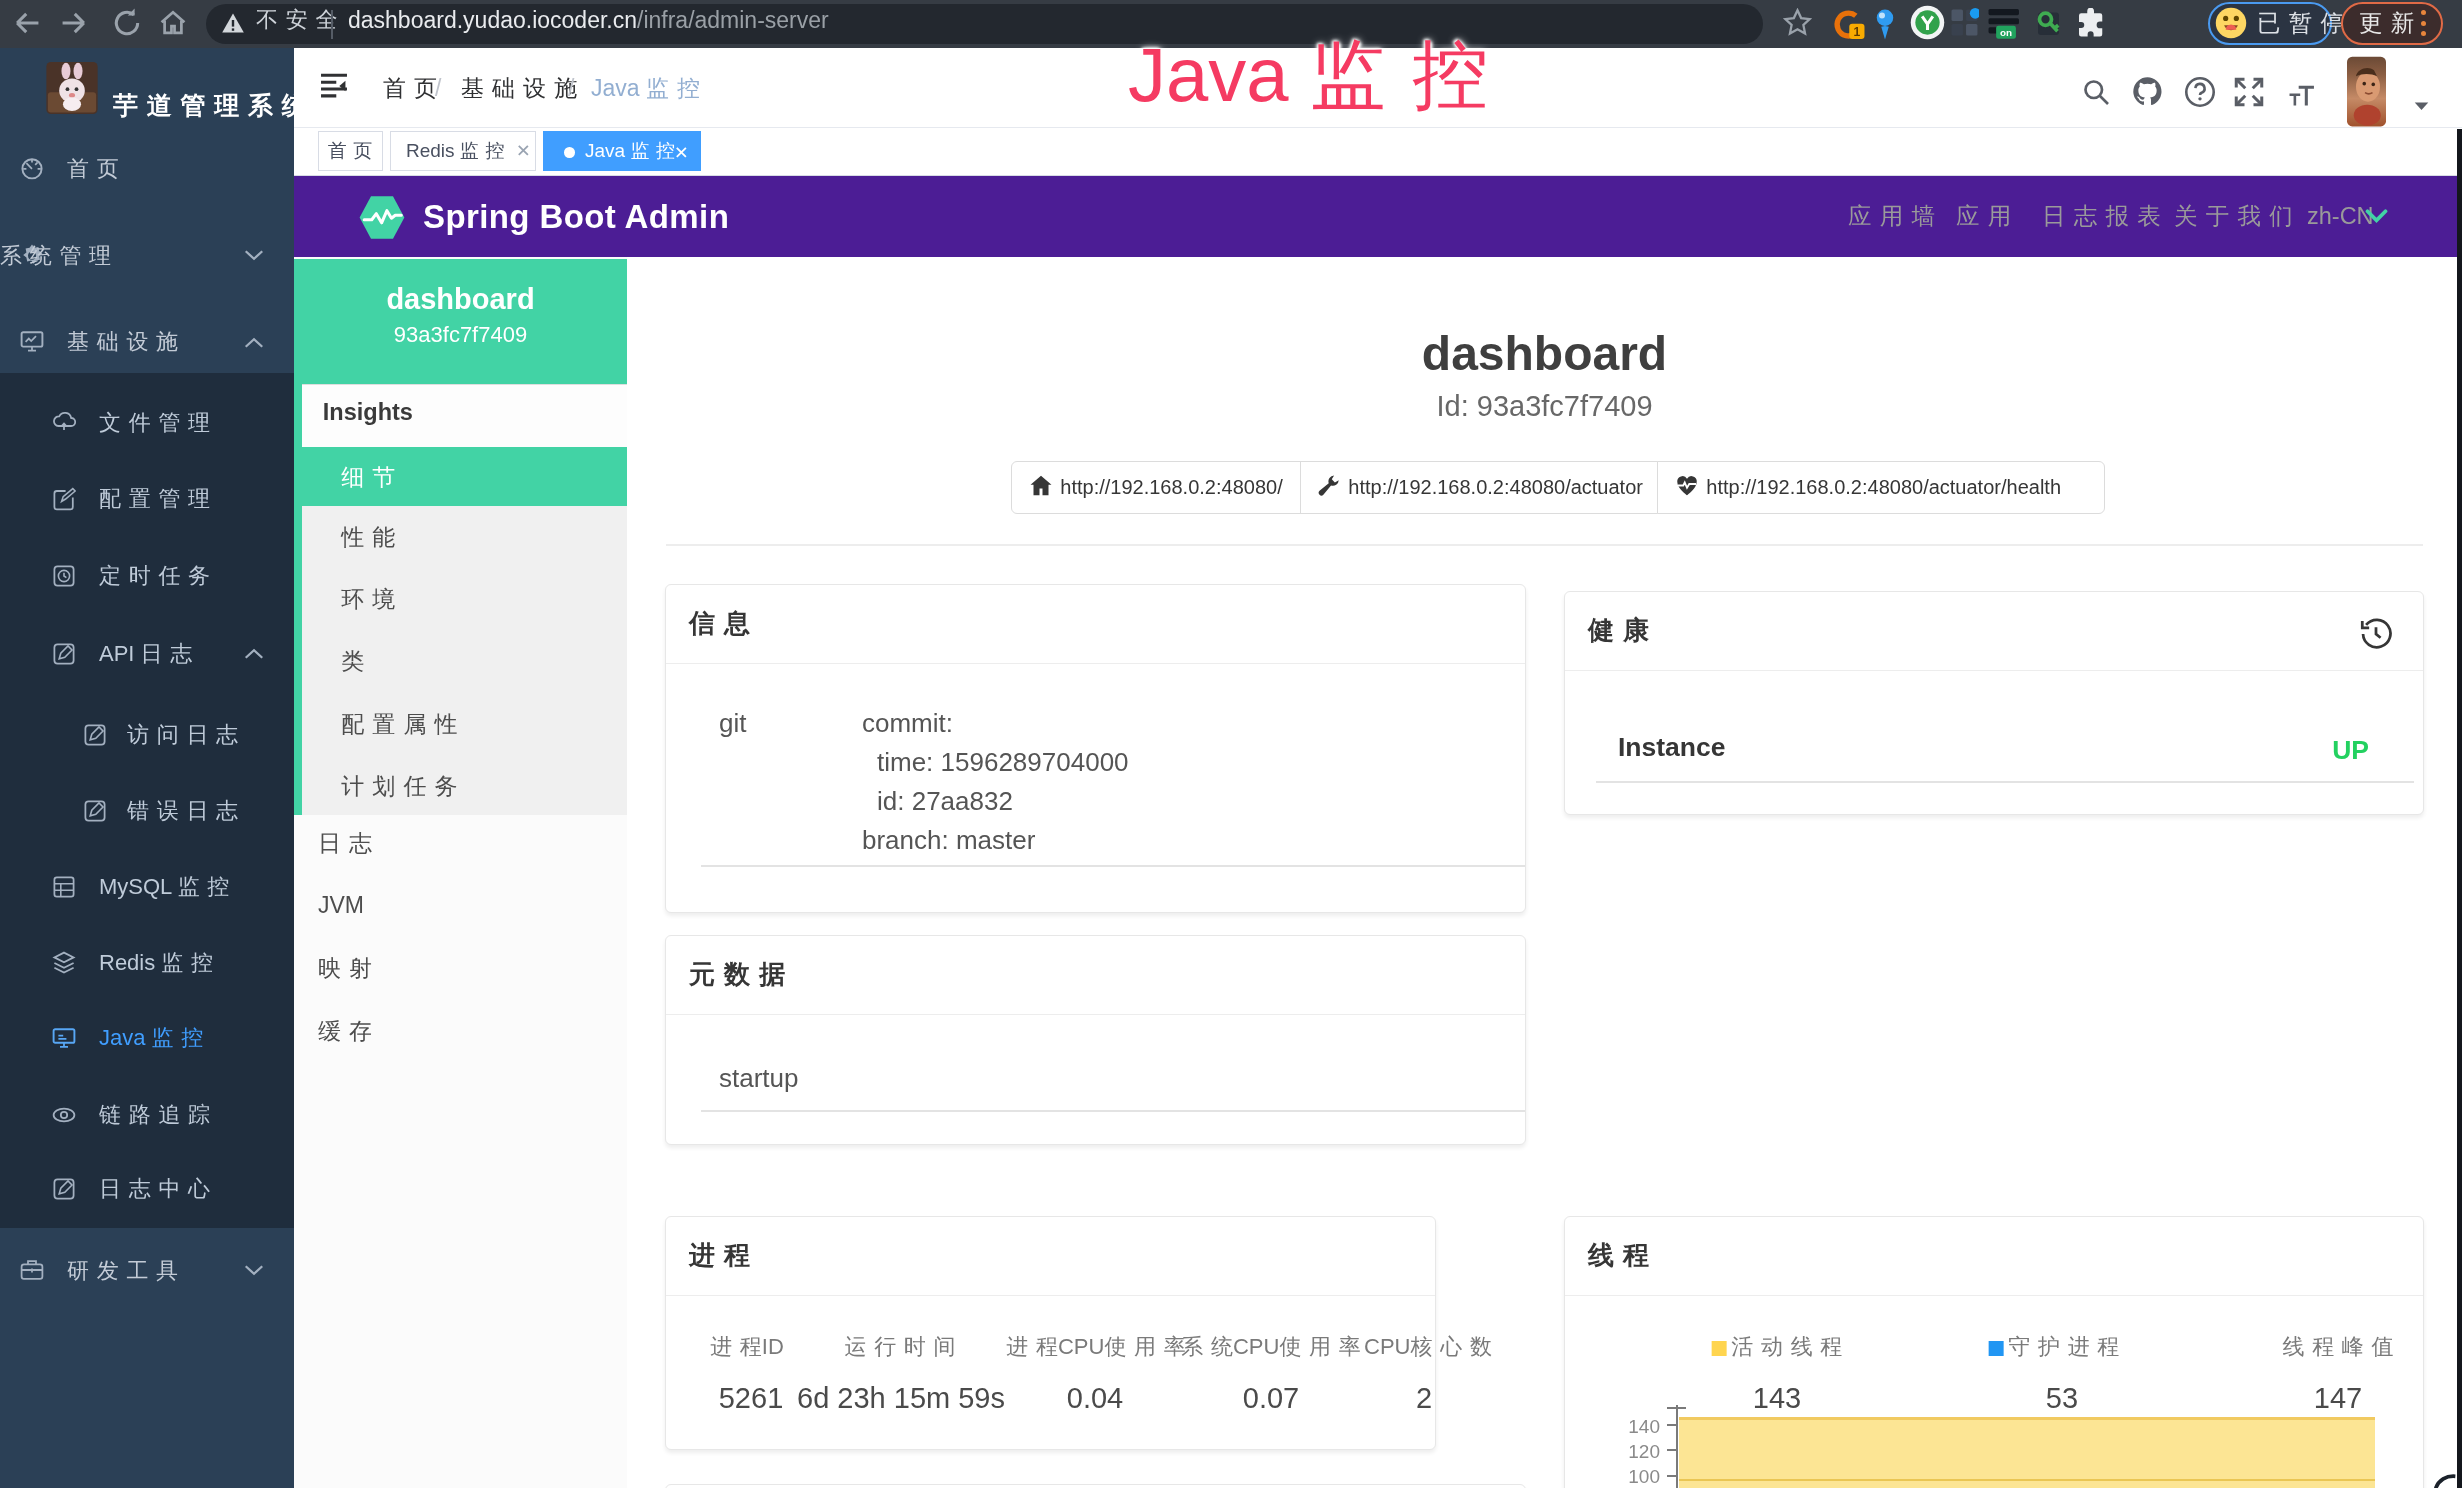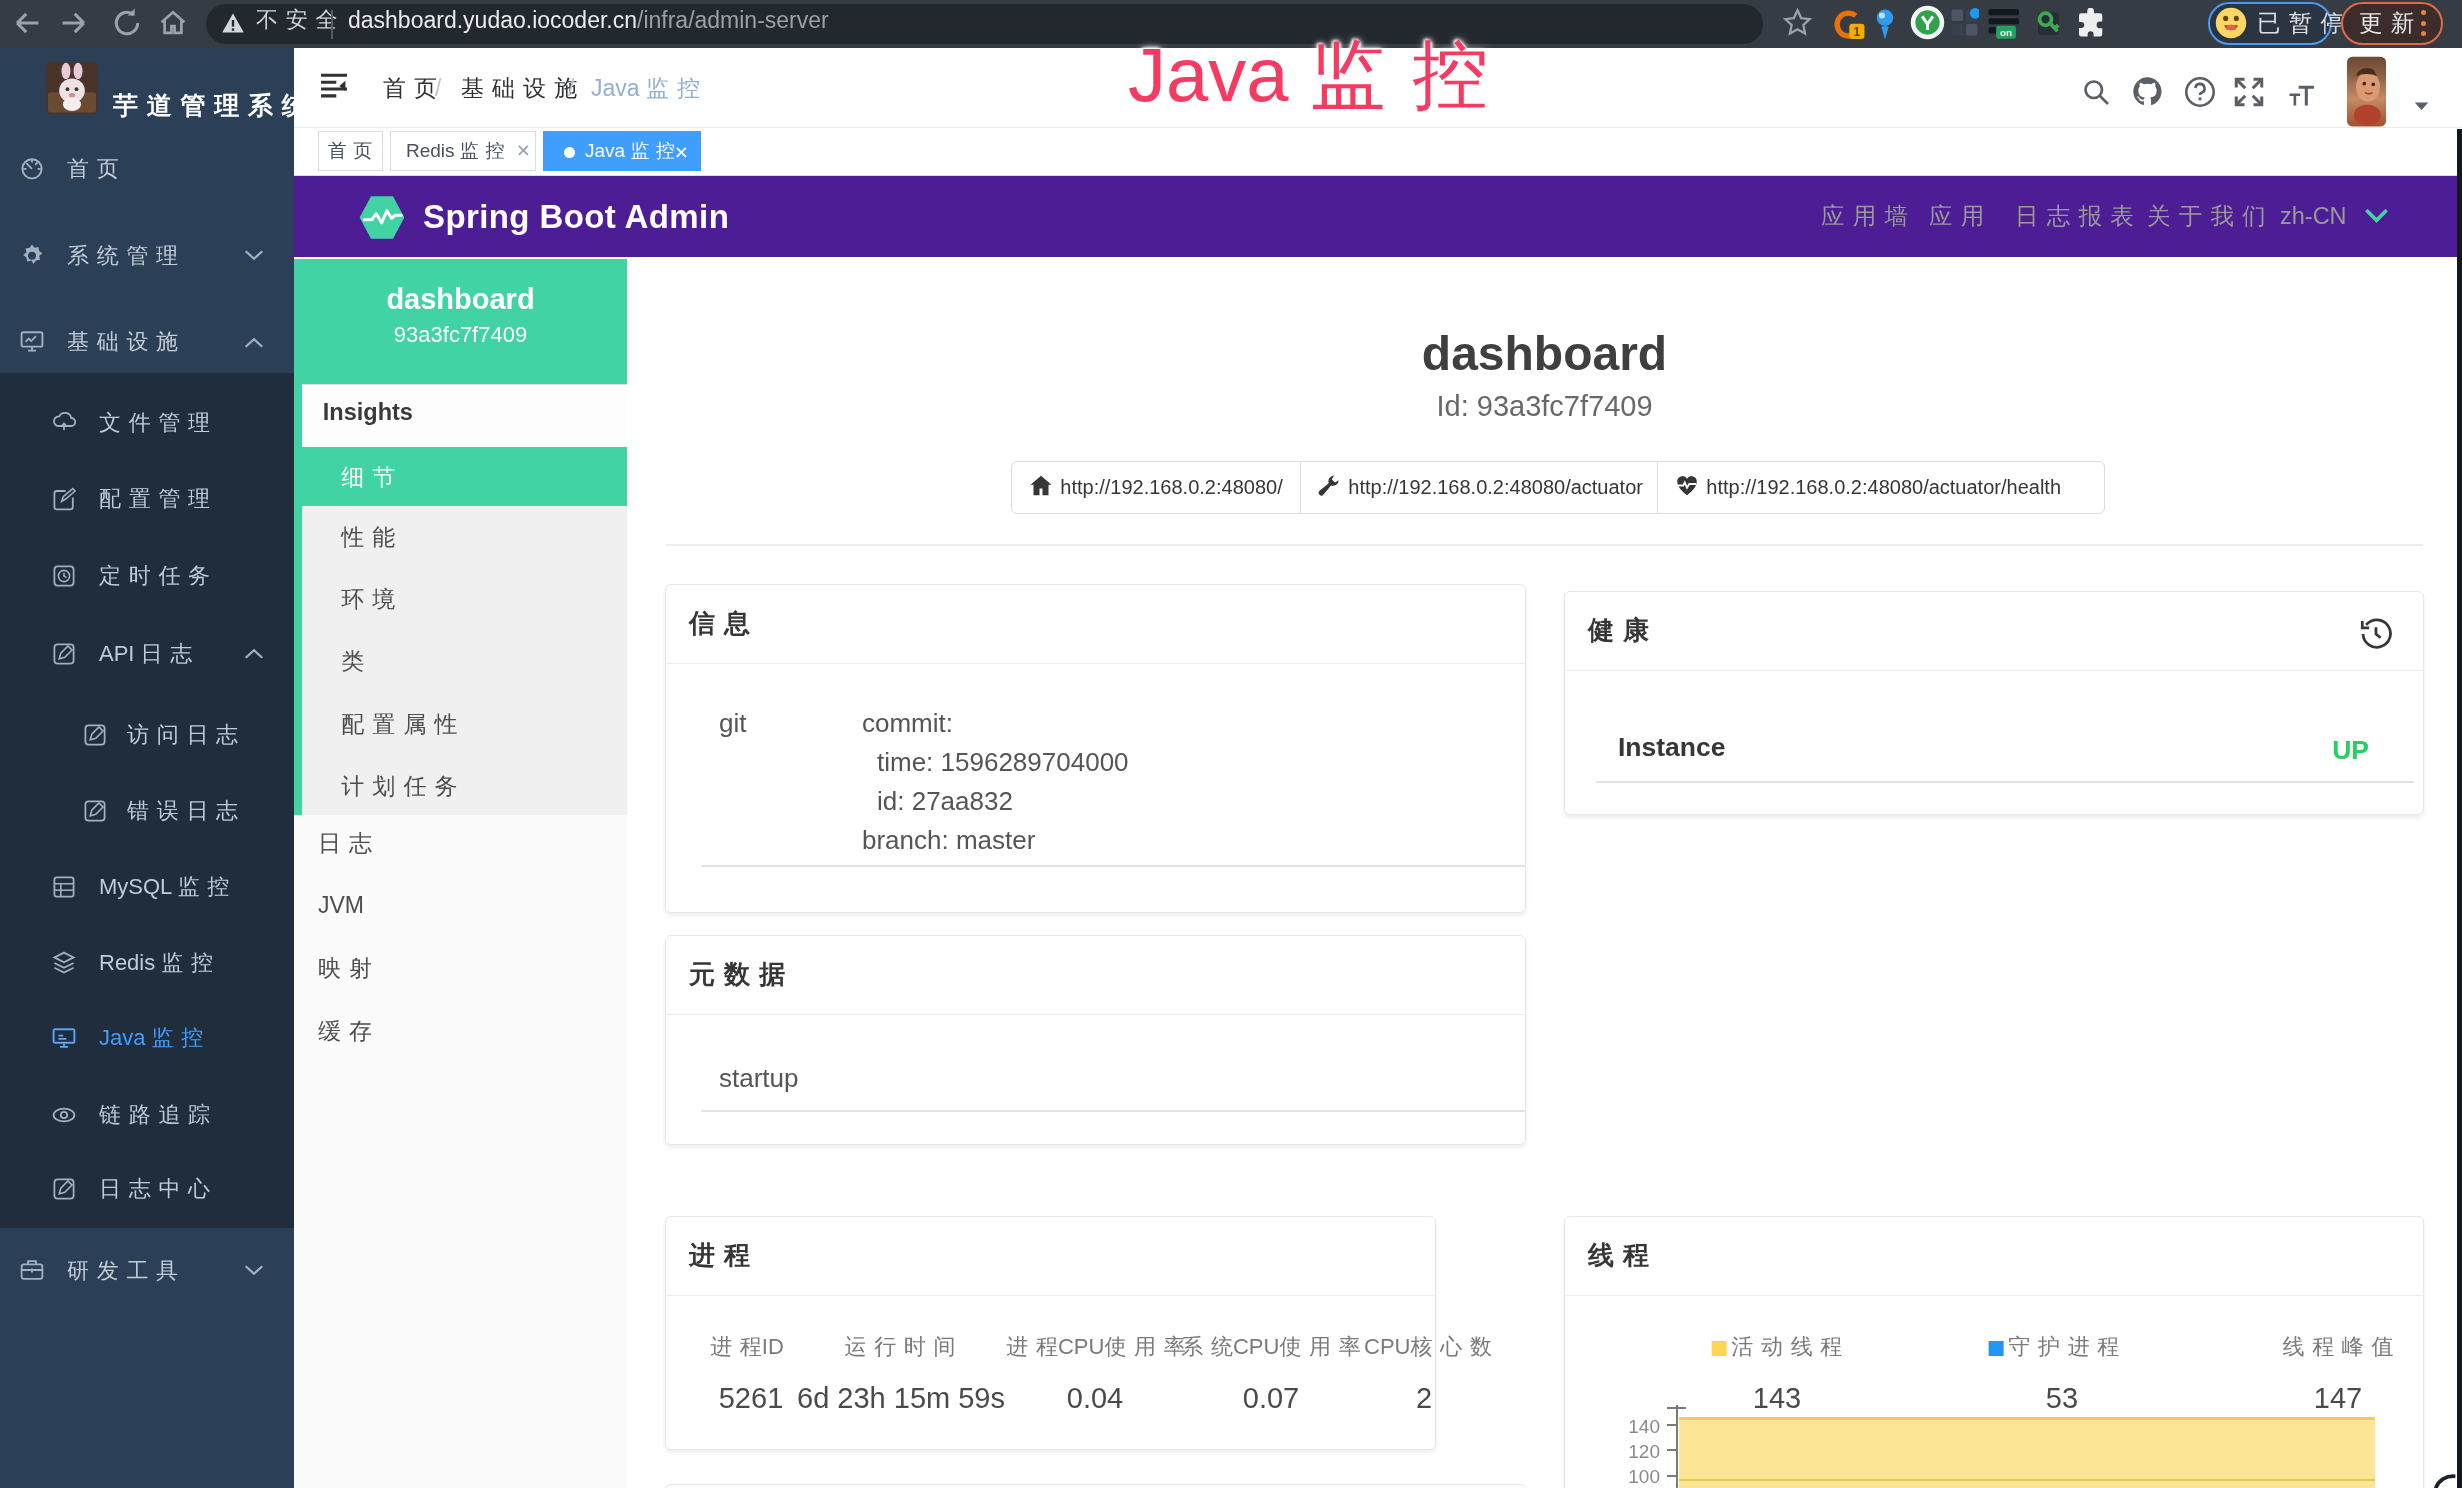--- a/index.html
+++ b/index.html
@@ -24,21 +24,21 @@
   
   #appheader { left:294px; top:48px; width:2168px; height:80px; background:#fff; border-bottom:1.5px solid #e6e9ef; }
   .bc { position:absolute; top:0; height:80px; line-height:80px; font-size:23px; }
 
   
   #tabsbar { left:294px; top:129px; width:2168px; height:47px; background:#fff; border-bottom:1.5px solid #d8dce5; }
   .tab { position:absolute; top:2.3px; height:40px; line-height:38px; background:#fff; border:1.5px solid #d8dce5; color:#495060; font-size:19px; }
 
   
   #sbanav { left:294px; top:176px; width:2168px; height:81px; background:#4c1d95; }
-  .navlink { position:absolute; top:0; height:66px; line-height:81px; color:#9a9a9a; font-size:23.5px; }
+  .navlink { position:absolute; top:0; height:66px; line-height:81px; color:#9a9a9a; font-size:23.5px;margin-left:27px; }
 
   
   #sbaside { left:294px; top:257px; width:333px; height:1232px; background:#fbfbfb; }
   #greenstrip { left:0; top:2.3px; width:8.3px; height:556px; background:#42d3a5; }
   #instbox { left:0; top:2.3px; width:333px; height:125px; background:#42d3a5; color:#fff; text-align:center; }
   #insights { left:8.3px; top:127px; width:325px; height:74px; background:#fdfdfd; border-top:1.5px solid #dedede; border-bottom:1.5px solid #dedede; line-height:55px; font-size:23.5px; font-weight:bold; color:#3a3a3a; }
   #detailrow { left:8.3px; top:190px; width:325px; height:60px; background:#42d3a5; color:#fff; line-height:61px; font-size:23px; }
   #subitems { left:8.3px; top:249px; width:325px; height:309px; background:#f0f0f0; }
   .sbasub { position:absolute; left:39px; width:273px; height:62px; line-height:62px; font-size:23px; color:#4d4d4d; }
   .sbalow { position:absolute; left:24px; width:296px; height:62px; line-height:62px; font-size:23px; color:#4d4d4d; }
@@ -161,21 +161,21 @@
   <svg class="mico" style="left:20px;top:108px" width="24" height="24" viewBox="0 0 30 30">
       <circle cx="15" cy="16" r="12" stroke="#a3b0c0" stroke-width="2.4" fill="none"></circle>
       <path d="M15 16L8 9M15 4v4M26 16h-4M4 16h4M22 8l-3 3" stroke="#a3b0c0" stroke-width="2.2" fill="none"></path>
     </svg>
   <div class="mi" style="top:78px"><span style="padding-left:67px" class="k">首页</span></div>
 
   <svg class="mico" style="left:20px;top:195px" width="24" height="24" viewBox="0 0 30 30">
       <path d="M15 2l3 4 5-1 1 5 4 3-4 3 1 5-5 1-3 4-3-4-5 1-1-5-4-3 4-3-1-5 5-1z" fill="#a3b0c0"></path>
       <circle cx="15" cy="16" r="5" fill="#2b4056"></circle>
     </svg>
-  <div class="mi" style="top:165px"><span style="padding-left:67px" class="k">系统管理</span></div>
+  <div class="mi" style="top:165px"><span style="" class="k">系统管理</span></div>
   <svg class="mico" style="left:244px;top:201px" width="20" height="12" viewBox="0 0 26 16">
       <path d="M2 3l11 10L24 3" stroke="#a3b0c0" stroke-width="3" fill="none"></path>
     </svg>
 
   <svg class="mico" style="left:20px;top:281px" width="24" height="24" viewBox="0 0 30 30">
       <rect x="2" y="4" width="26" height="18" rx="2" stroke="#a3b0c0" stroke-width="2.4" fill="none"></rect>
       <path d="M7 16l4-4 3 3 6-6M10 27h10M15 22v5" stroke="#a3b0c0" stroke-width="2.2" fill="none"></path>
     </svg>
   <div class="mi" style="top:251px"><span style="padding-left:67px" class="k">基础设施</span></div>
   <svg class="mico" style="left:244px;top:289px" width="20" height="12" viewBox="0 0 26 16">

